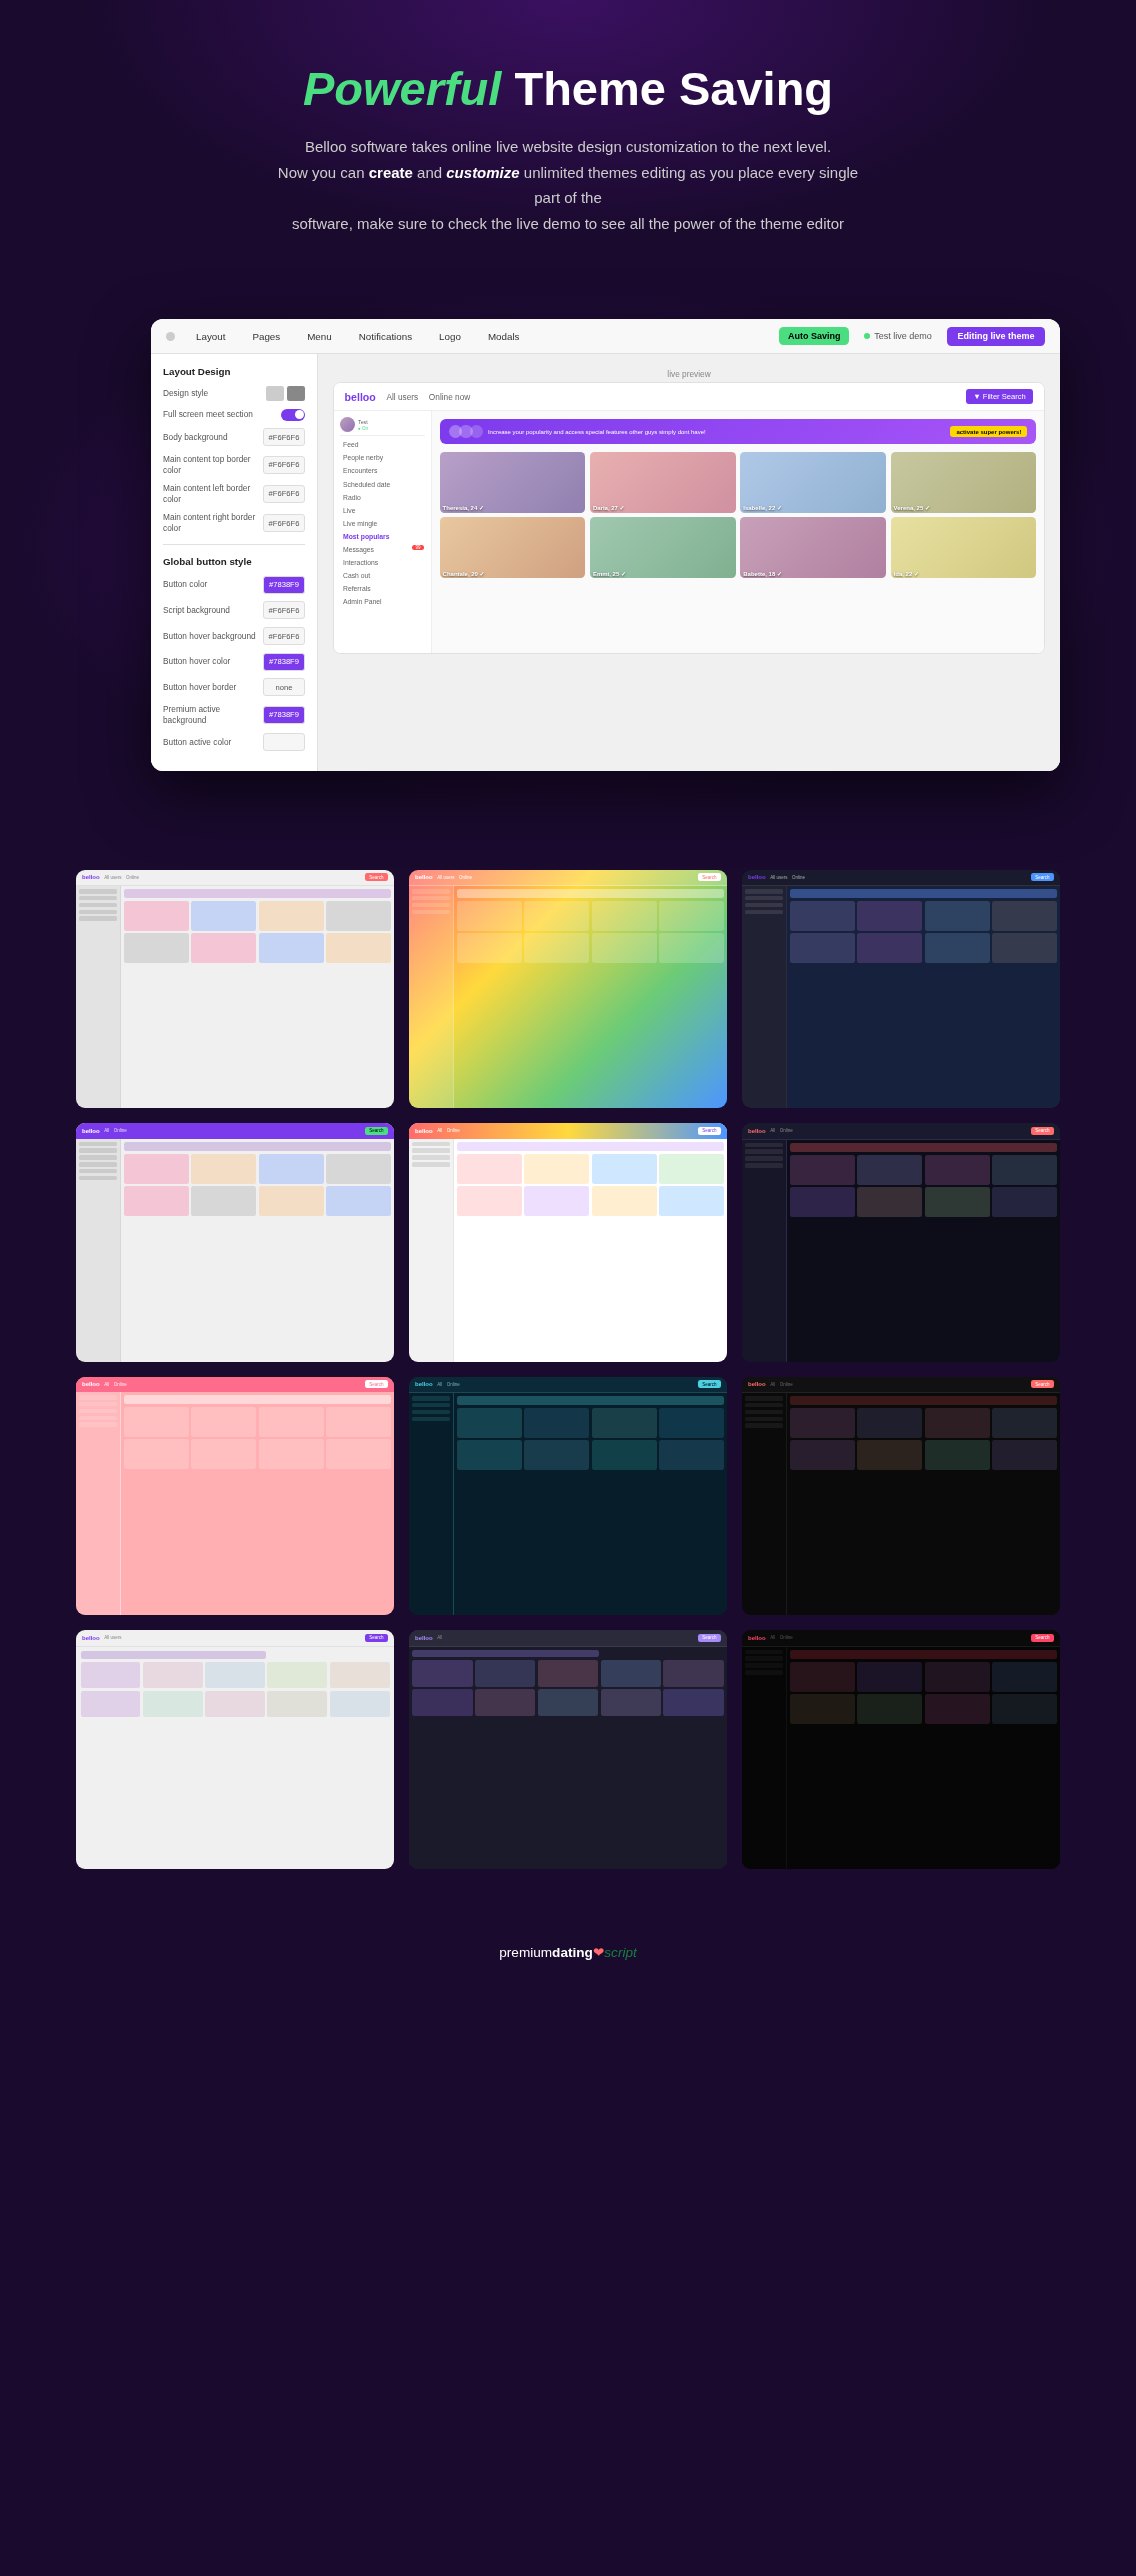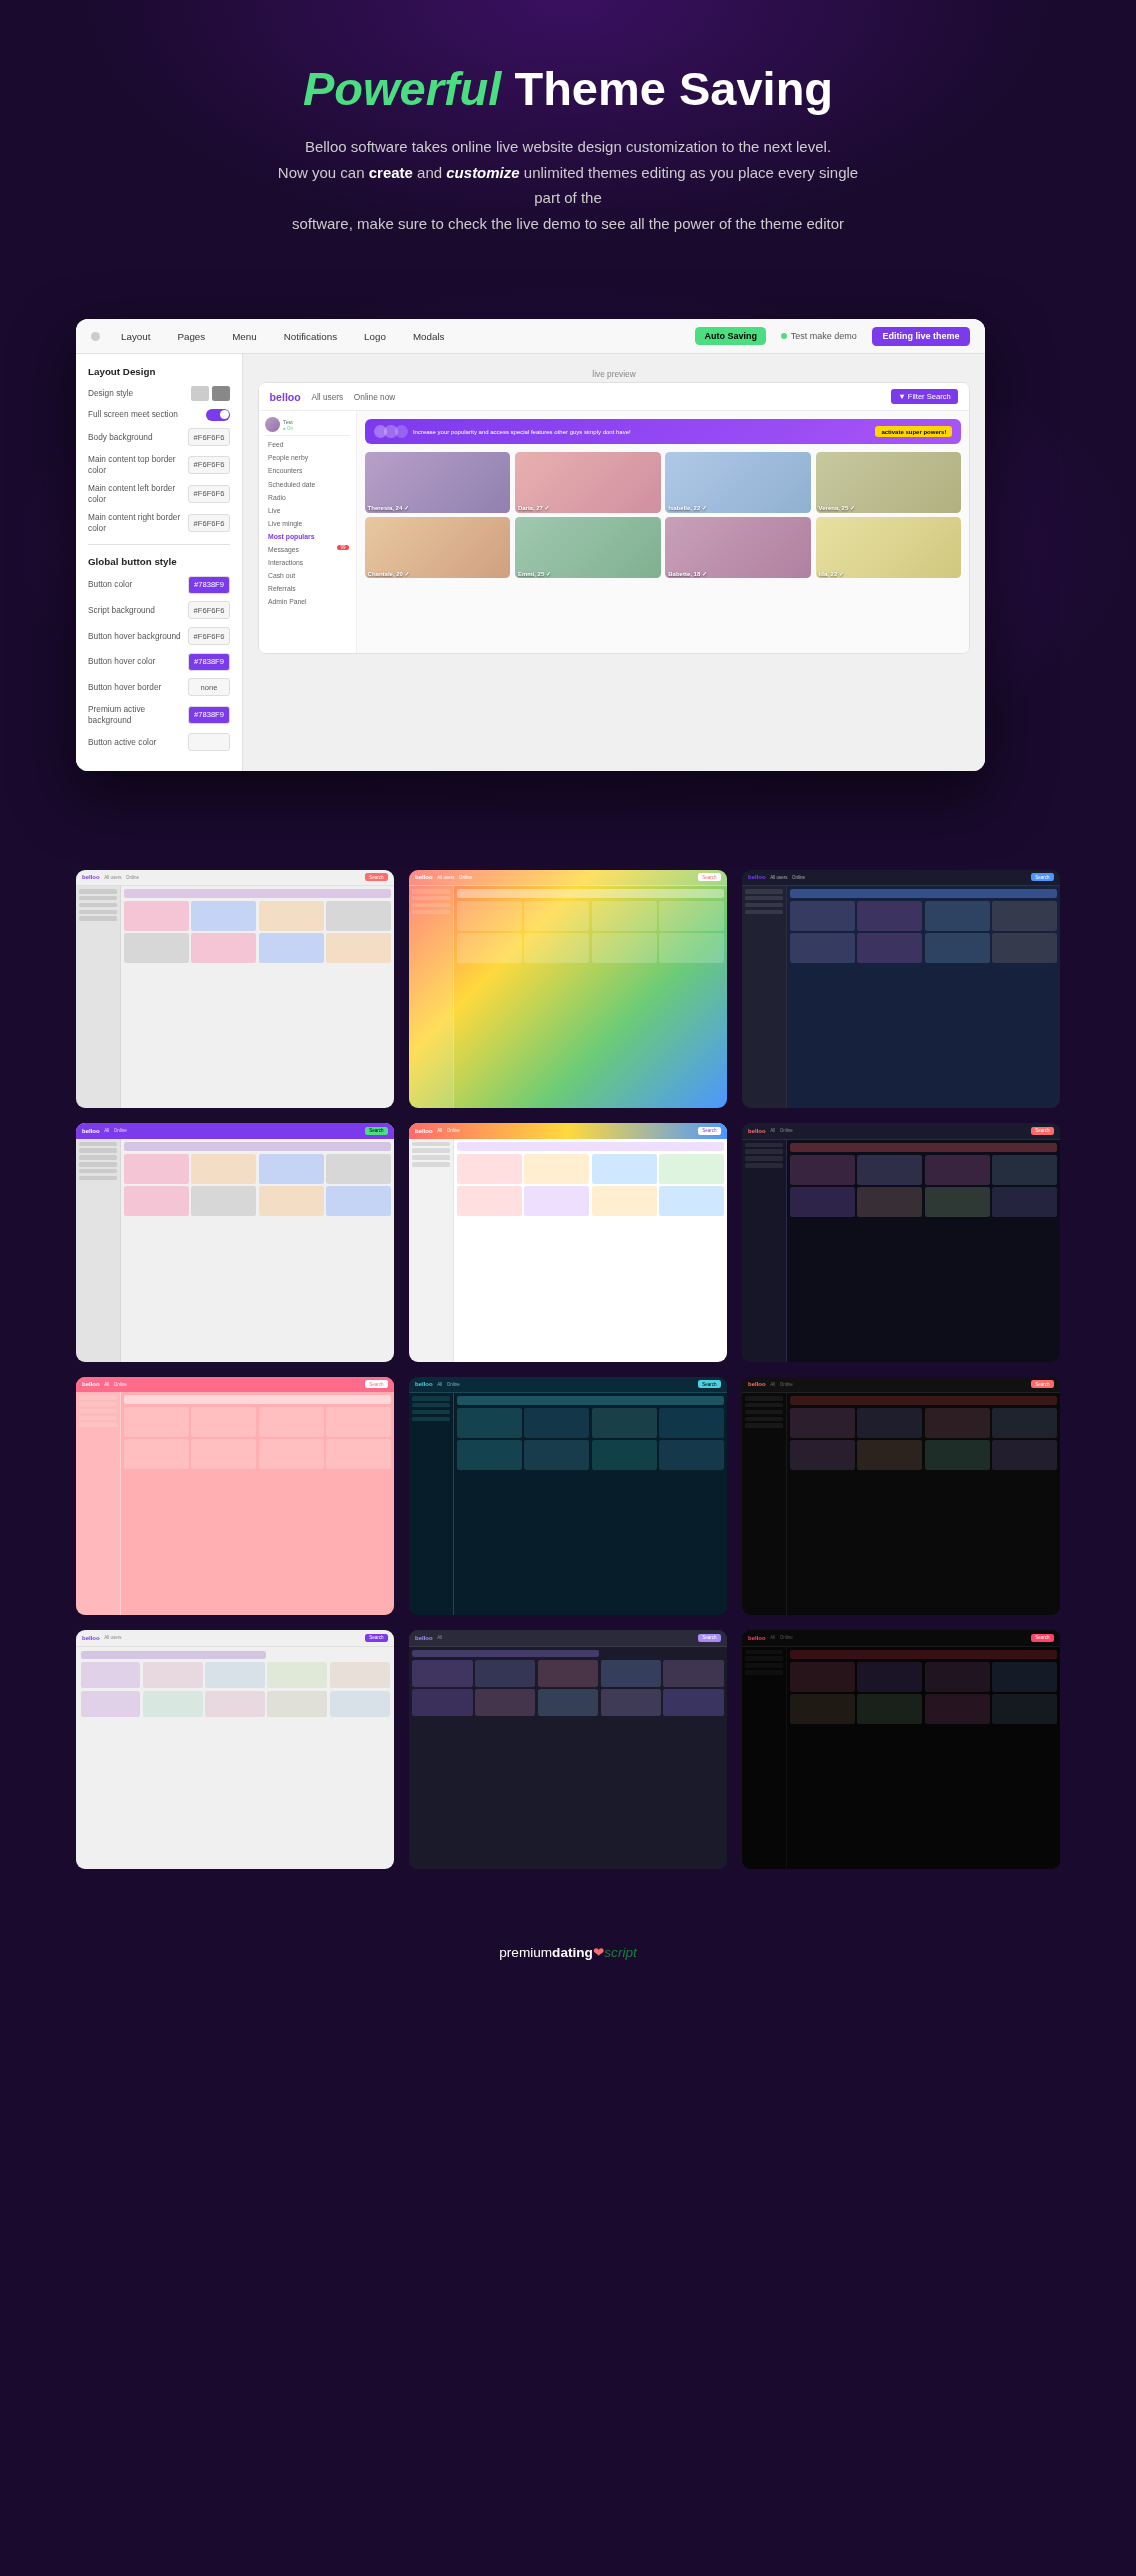--- a/index.html
+++ b/index.html
@@ -35,21 +35,21 @@
       line-height: 1.7;
       max-width: 606px;
       margin: 0 auto;
     }
     .hero-desc .bold { font-weight: 700; color: #fff; }
     .hero-desc .italic-bold { font-style: italic; font-weight: 700; color: #fff; }
 
     
     .editor-section {
       display: flex;
-      justify-content: flex-start;
+      justify-content: flex-end;
       padding: 38px 76px;
       background: radial-gradient(ellipse at center, #3a1060 0%, #1a0a2e 70%);
     }
     .editor-wrapper {
       background: #fff;
       border-radius: 12px;
       width: 909px;
       overflow: hidden;
       box-shadow: 0 23px 61px rgba(0,0,0,0.6);
     }
@@ -504,21 +504,21 @@
         <span class="topbar-nav-item">Layout</span>
         <span class="topbar-nav-item">Pages</span>
         <span class="topbar-nav-item">Menu</span>
         <span class="topbar-nav-item">Notifications</span>
         <span class="topbar-nav-item">Logo</span>
         <span class="topbar-nav-item">Modals</span>
       </div>
       <div class="auto-saving-btn">Auto Saving</div>
       <div class="test-live-btn">
         <div class="test-dot"></div>
-        <span>Test make demo</span>
+        <span>Test live demo</span>
       </div>
       <div class="editing-live-btn">Editing live theme</div>
     </div>
 
     <div class="editor-body">
 
       <div class="left-panel">
         <div class="panel-section-title">Layout Design</div>
 
         <div class="panel-row">

